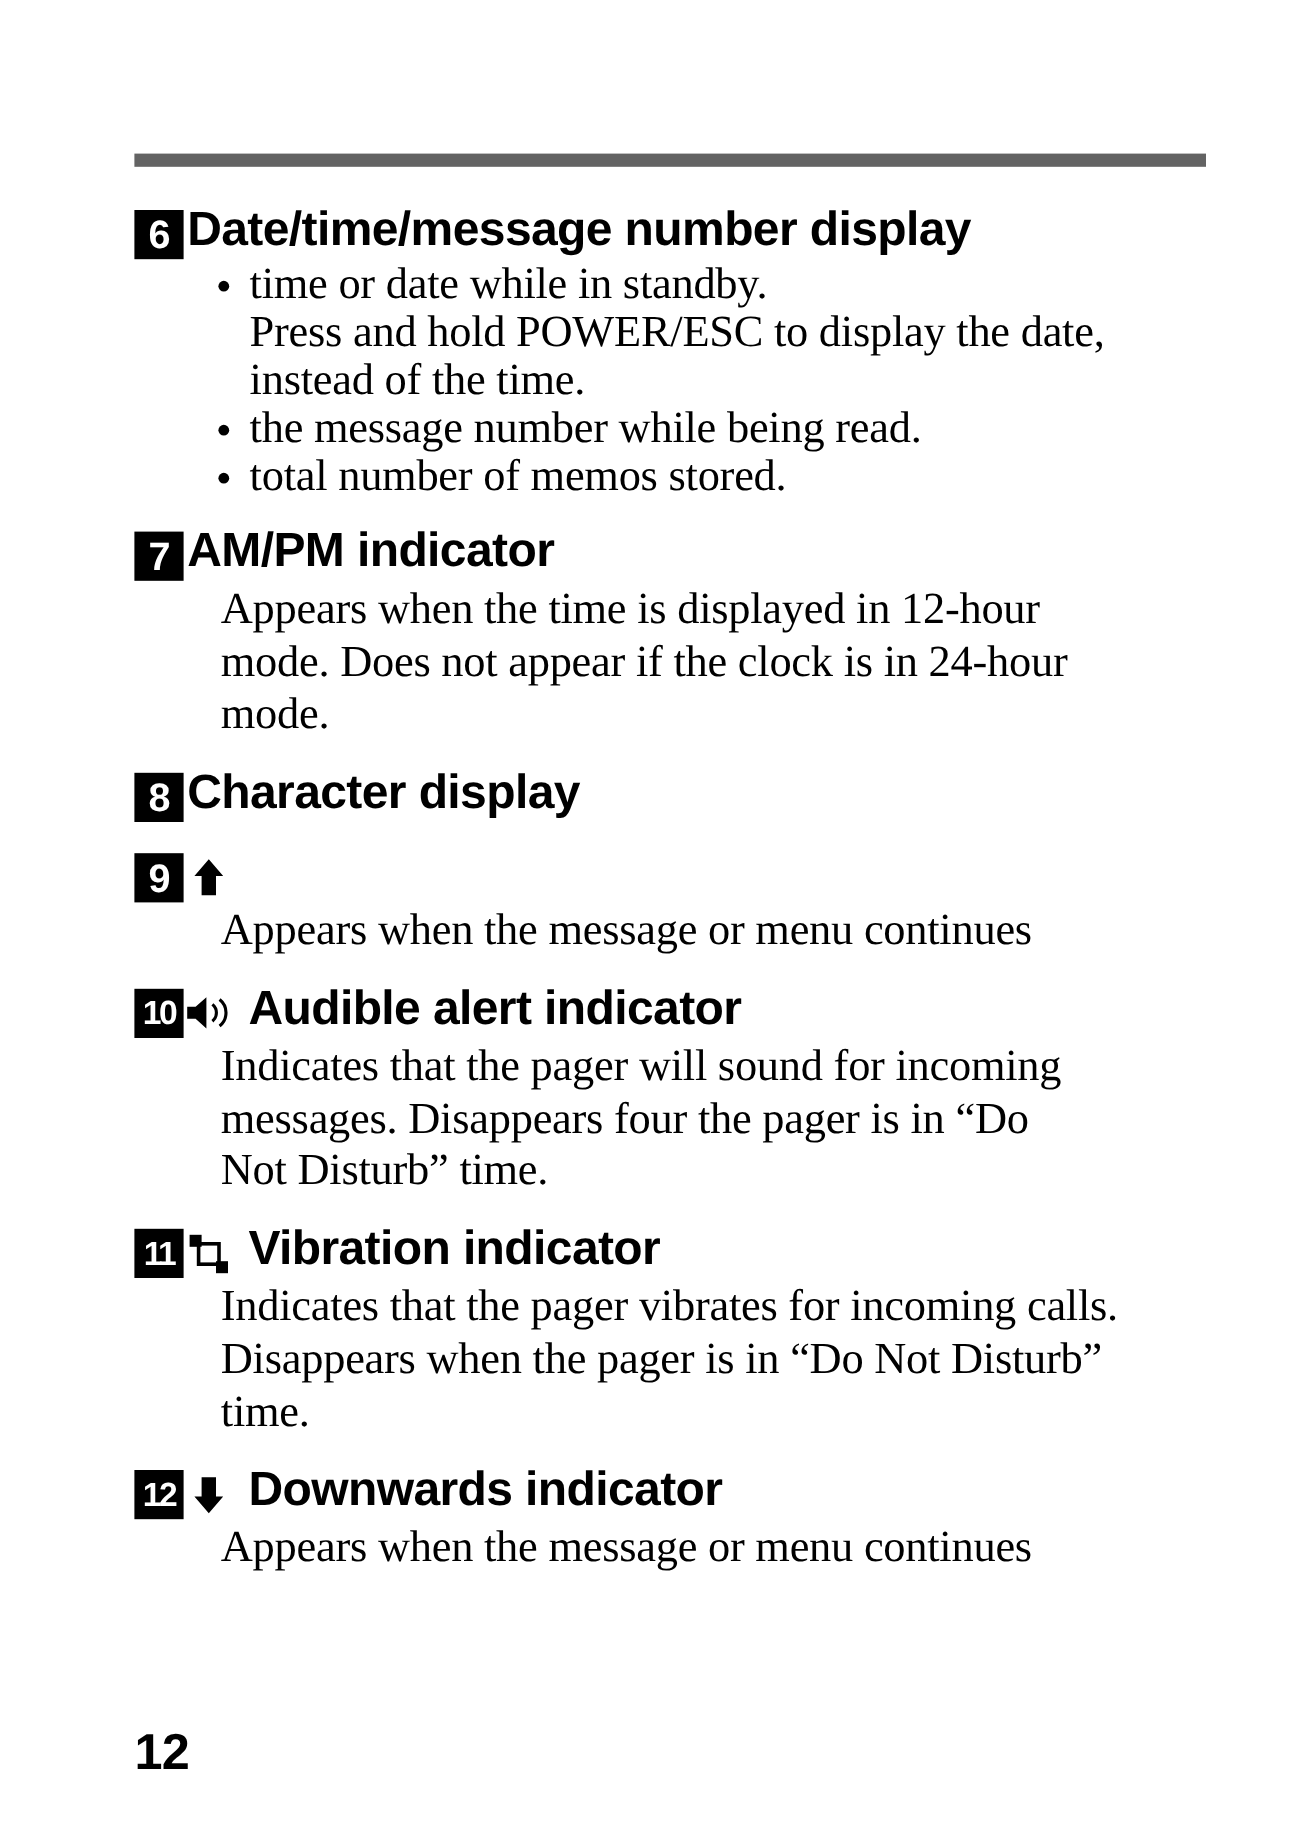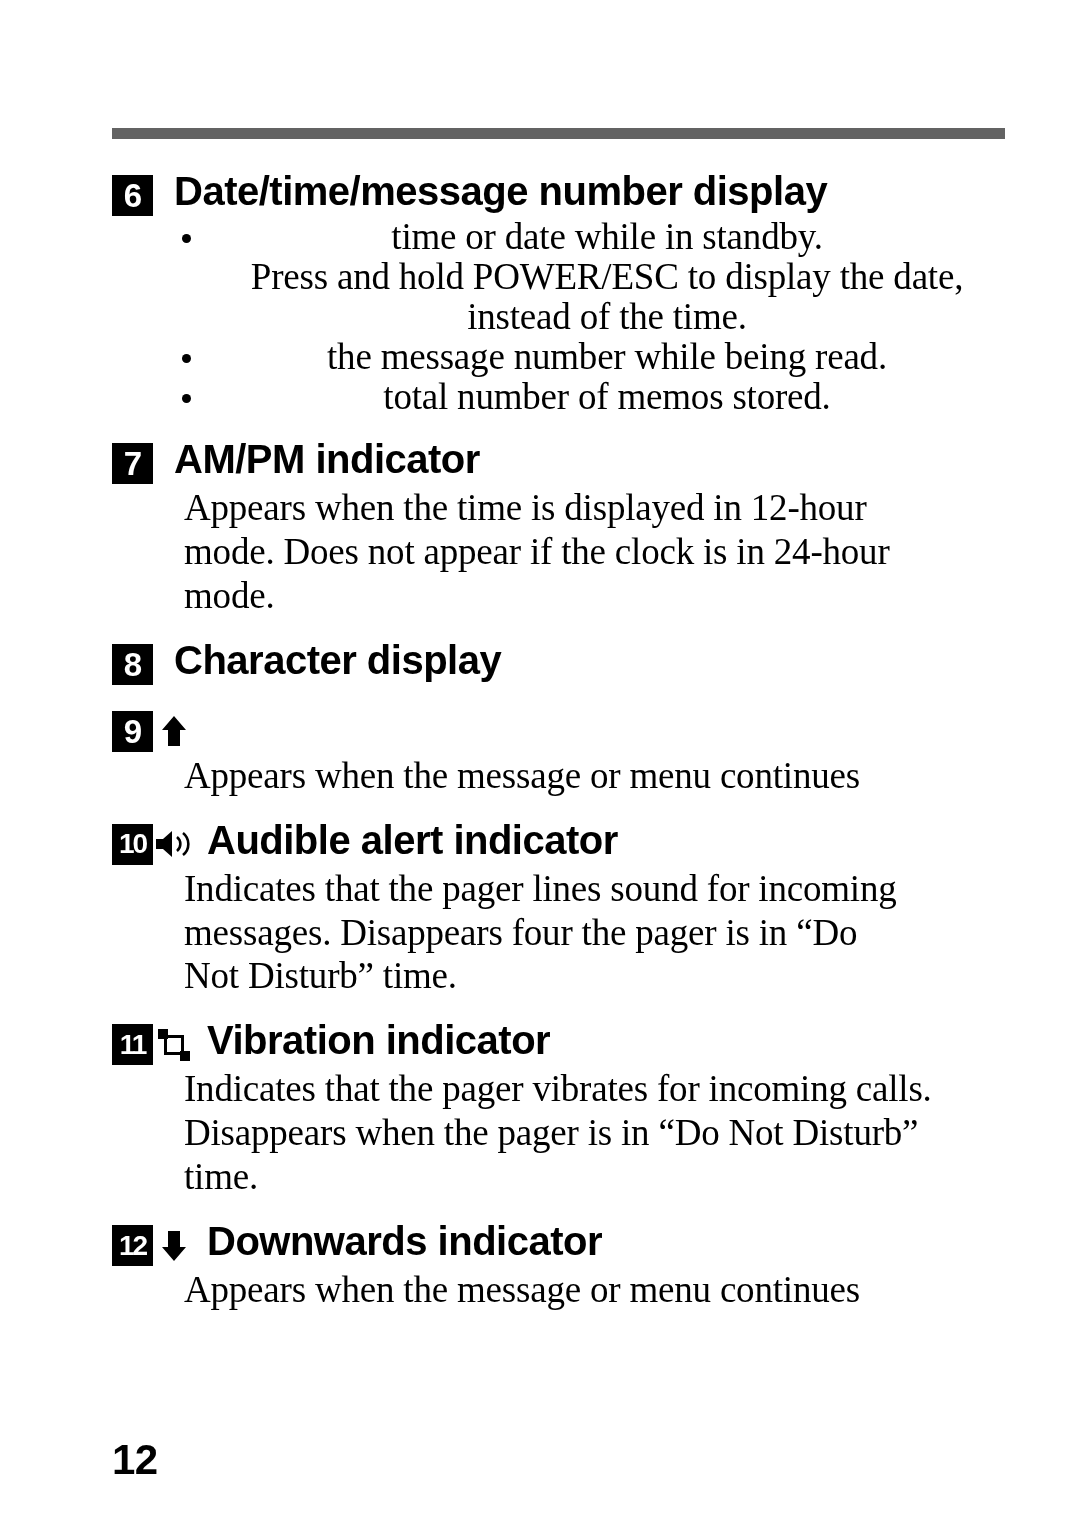--- a/index.html
+++ b/index.html
@@ -64,21 +64,21 @@
     flex: 0 0 auto;
     width: 42px;
     margin-top: 6px;
     display: flex;
     align-items: center;
     justify-content: center;
     height: 41px;
   }
   .heading-text {
     flex: 1 1 auto;
-    padding-left: 21px;
+    padding-left: 3px;
     font-family: "Liberation Sans Narrow", "Liberation Sans", sans-serif;
     font-weight: bold;
     font-size: 40px;
     line-height: 1.12;
     letter-spacing: -0.5px;
     white-space: nowrap;
   }
   .head-icon + .heading-text {
     padding-left: 12px;
   }
@@ -110,21 +110,20 @@
     position: absolute;
     left: 2px;
     top: 0.47em;
     width: 9px;
     height: 9px;
     border-radius: 50%;
     background: #000;
   }
   .bullets li .cont {
     display: block;
-    text-align: center;
   }
   .spacer-md { height: 18px; }
 
   
   .ico-svg { display: block; }
 
   
   .page-number {
     position: absolute;
     left: 112px;
@@ -217,21 +216,21 @@
         <div class="head-icon">
           <svg class="ico-svg" width="40" height="28" viewBox="0 0 40 28" aria-hidden="true">
             <polygon points="2,9 9,9 18,1 18,27 9,19 2,19" fill="#000"></polygon>
             <path d="M23 7 A 9 9 0 0 1 23 21" stroke="#000" stroke-width="2.6" fill="none"></path>
             <path d="M29 3 A 14 14 0 0 1 29 25" stroke="#000" stroke-width="2.6" fill="none"></path>
           </svg>
         </div>
         <div class="heading-text">Audible alert indicator</div>
       </div>
       <div class="body">
-        <p>Indicates that the pager lines sound for incoming</p>
+        <p>Indicates that the pager will sound for incoming</p>
         <p>messages.  Disappears four the pager is in “Do</p>
         <p>Not Disturb” time.</p>
       </div>
     </div>
 
     <div class="spacer-md"></div>
 
     <div class="section">
       <div class="heading-row">
         <div class="badge two-digit">11</div>

